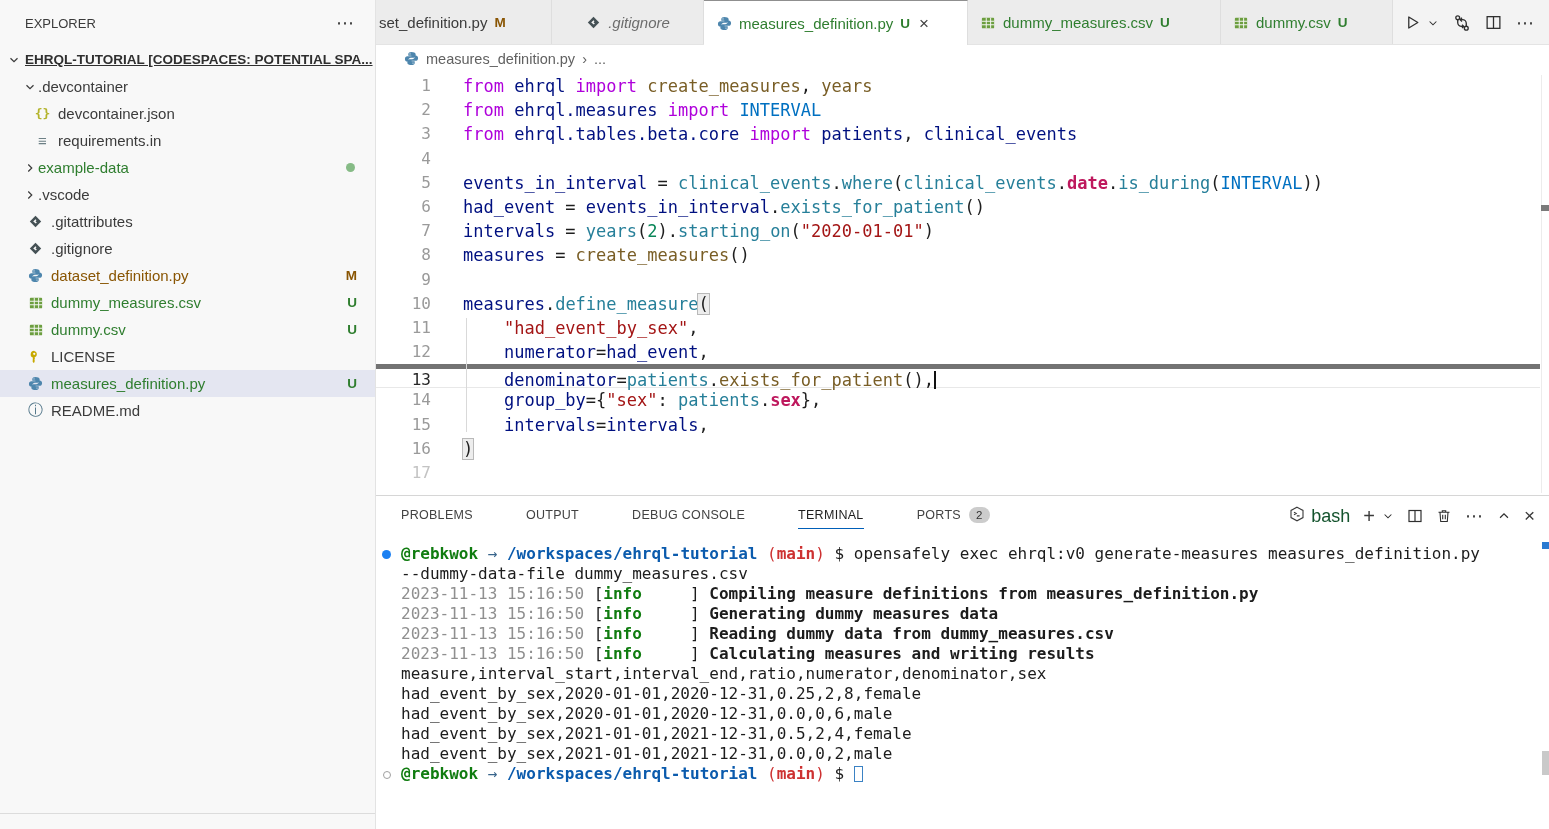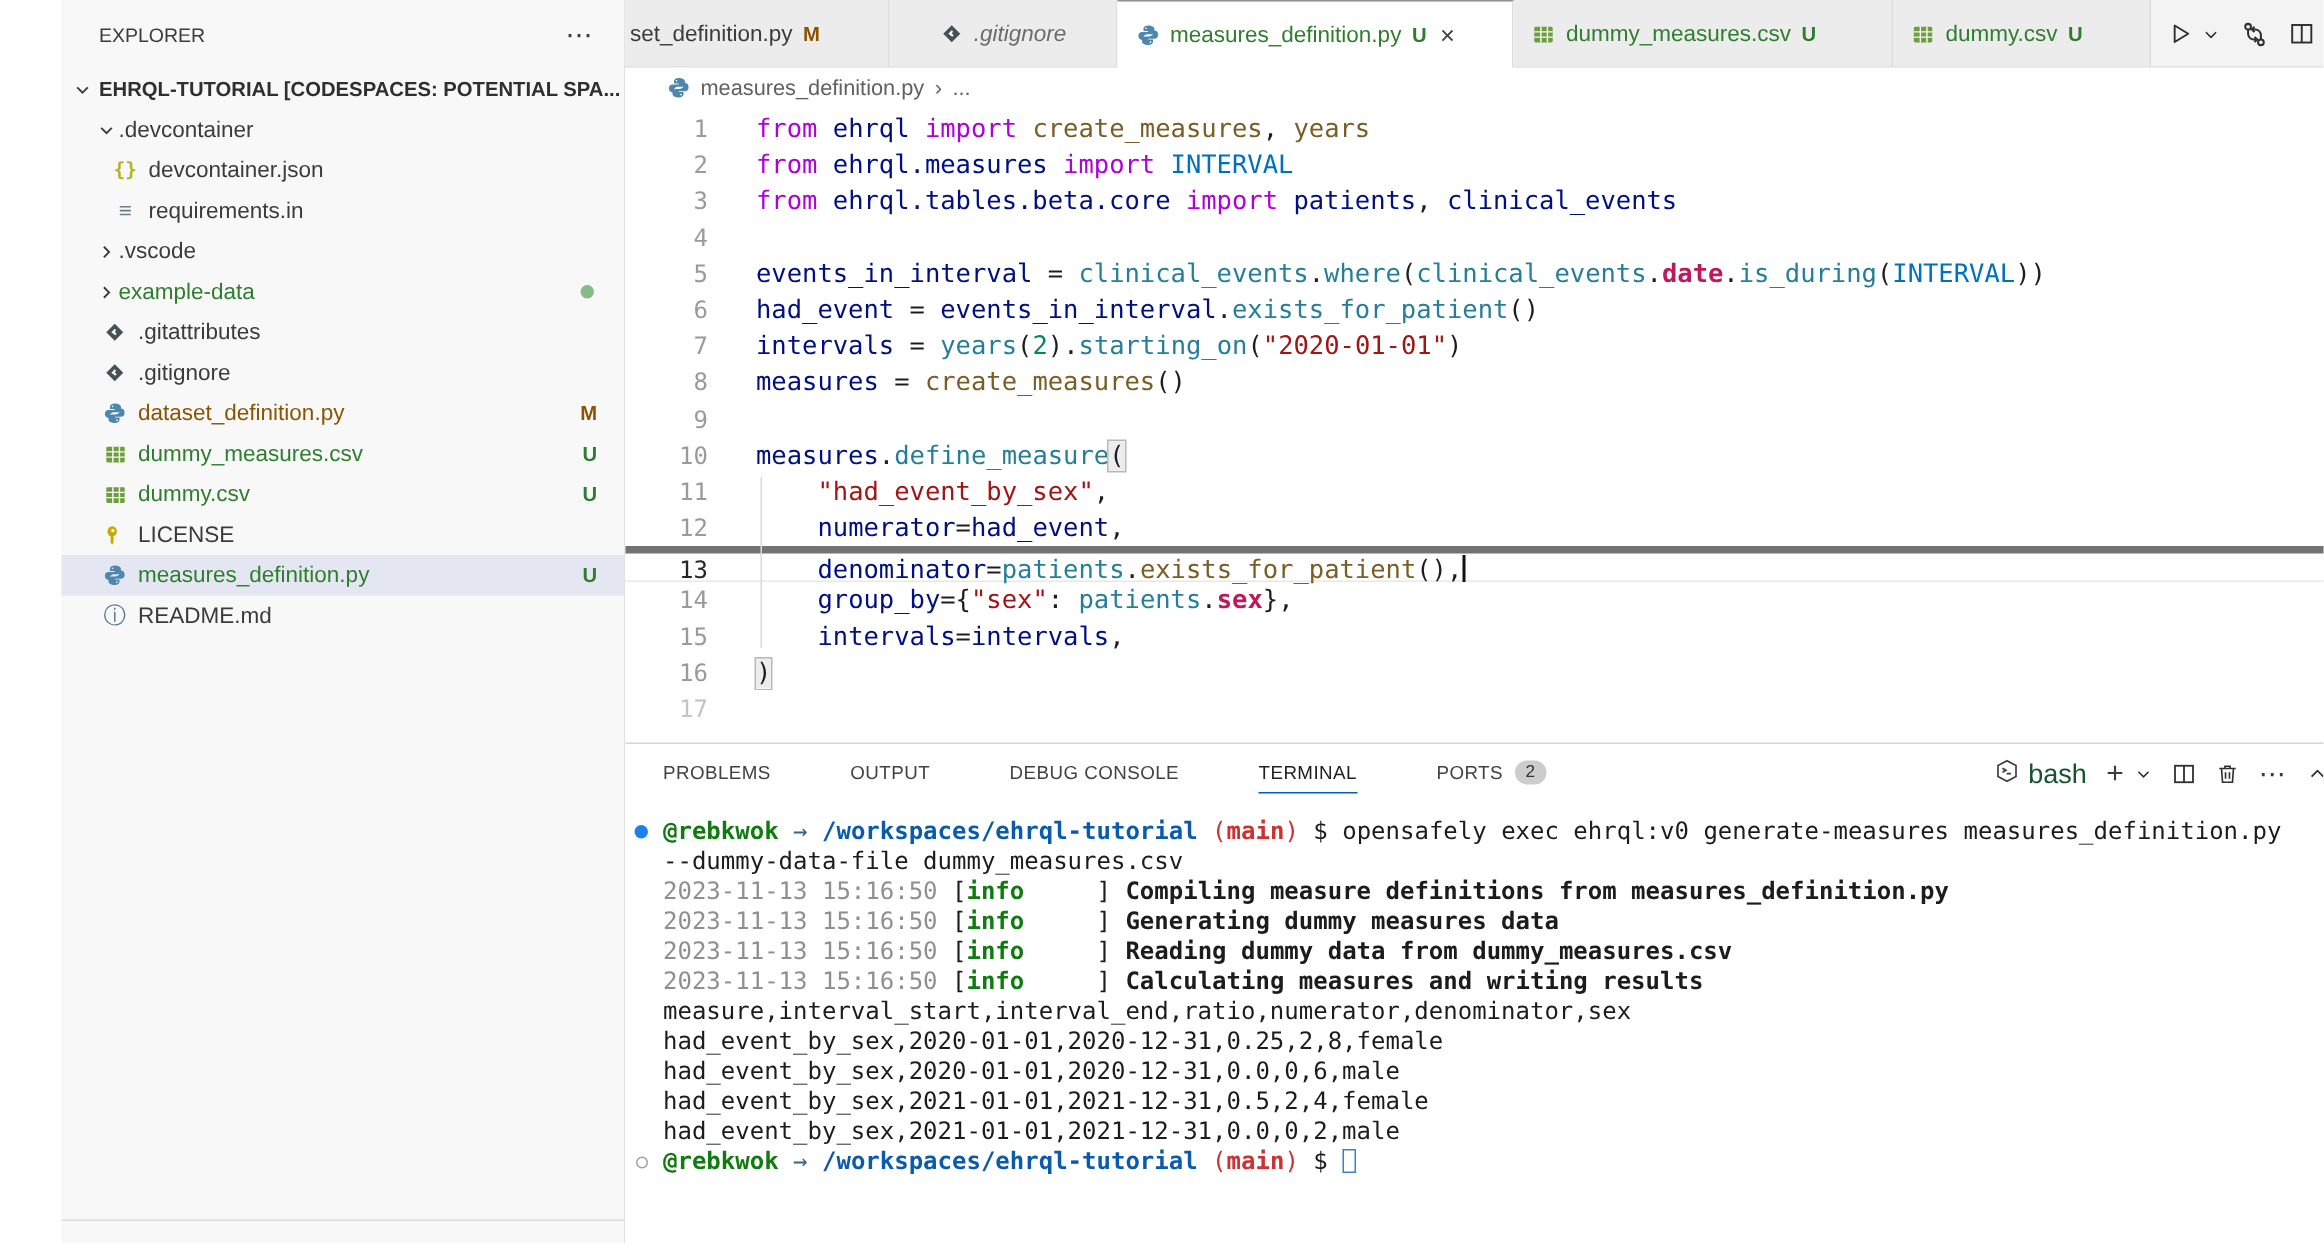--- a/index.html
+++ b/index.html
@@ -1,27 +1,27 @@
 <!DOCTYPE html>
 <html><head>
 <meta charset="utf-8">
 <style>
   * { margin:0; padding:0; box-sizing:border-box; }
   html,body { width:1549px; height:829px; overflow:hidden; background:#fff;
     font-family:"Liberation Sans", sans-serif; color:#3b3b3b; }
-  #app { position:relative; width:1400px; height:829px; background:#fff;margin-left:41px; }
+  #app { position:relative; width:1400px; height:829px; background:#fff; }
 
   
   #sidebar { position:absolute; left:0; top:0; width:376px; height:829px;
     background:#f8f8f8; border-right:1px solid #e3e3e3; }
   #explorer-header { height:46px; display:flex; align-items:center; padding:0 20px 0 25px; }
   #explorer-title { font-size:13px; color:#3b3b3b; flex:1; }
   .more-dots { font-size:18px; color:#3b3b3b; letter-spacing:1px; cursor:pointer; line-height:10px; }
   #root-row { height:27px; display:flex; align-items:center; padding-left:6px; font-weight:700;
-    font-size:13.5px; color:#2f2f2f; white-space:nowrap; overflow:hidden; }
+    font-size:13.5px; color:#2f2f2f; white-space:nowrap; overflow:hidden;text-decoration:underline; }
   #root-row .chev { margin-right:3px; }
   .tree-row { height:27px; display:flex; align-items:center; font-size:15px; position:relative;
     white-space:nowrap; cursor:pointer; }
   .tree-row.selected { background:#e4e6f1; }
   .chev { width:16px; height:16px; display:inline-flex; align-items:center; justify-content:center; flex:0 0 16px; }
   .chev.closed svg { transform:rotate(-90deg); }
   .ficon { width:17px; height:17px; display:inline-flex; align-items:center; justify-content:center;
     margin-right:7px; flex:0 0 17px; font-size:14px; }
   .flabel { color:#3b3b3b; }
   .c-green { color:#2f7e2f; }
@@ -160,30 +160,30 @@
             <span class="txt-ic">≡</span>
           </span>
           <span class="flabel">requirements.in</span>
         </div>
         <div class="tree-row" style="padding-left: 22px;">
           <span class="chev closed">
             <svg viewBox="0 0 16 16" width="14" height="14">
               <path d="M4 6l4 4 4-4" fill="none" stroke="#3b3b3b" stroke-width="1.4"></path>
             </svg>
           </span>
-          <span class="flabel">.vscode</span>
+          <span class="flabel c-green">example-data</span>
+          <span class="gitdot"></span>
         </div>
         <div class="tree-row" style="padding-left: 22px;">
           <span class="chev closed">
             <svg viewBox="0 0 16 16" width="14" height="14">
               <path d="M4 6l4 4 4-4" fill="none" stroke="#3b3b3b" stroke-width="1.4"></path>
             </svg>
           </span>
-          <span class="flabel c-green">example-data</span>
-          <span class="gitdot"></span>
+          <span class="flabel">.vscode</span>
         </div>
         <div class="tree-row" style="padding-left: 27px;">
           <span class="ficon">
             <svg width="13" height="13" viewBox="0 0 16 16">
               <path d="M8 1l7 7-7 7-7-7z" fill="#455155"></path>
               <path d="M5.2 8L8 5.2 9.2 6.4 8 7.6l1.6 1.6L8.4 10.4z" fill="#f8f8f8"></path>
             </svg>
           </span>
           <span class="flabel">.gitattributes</span>
         </div>

